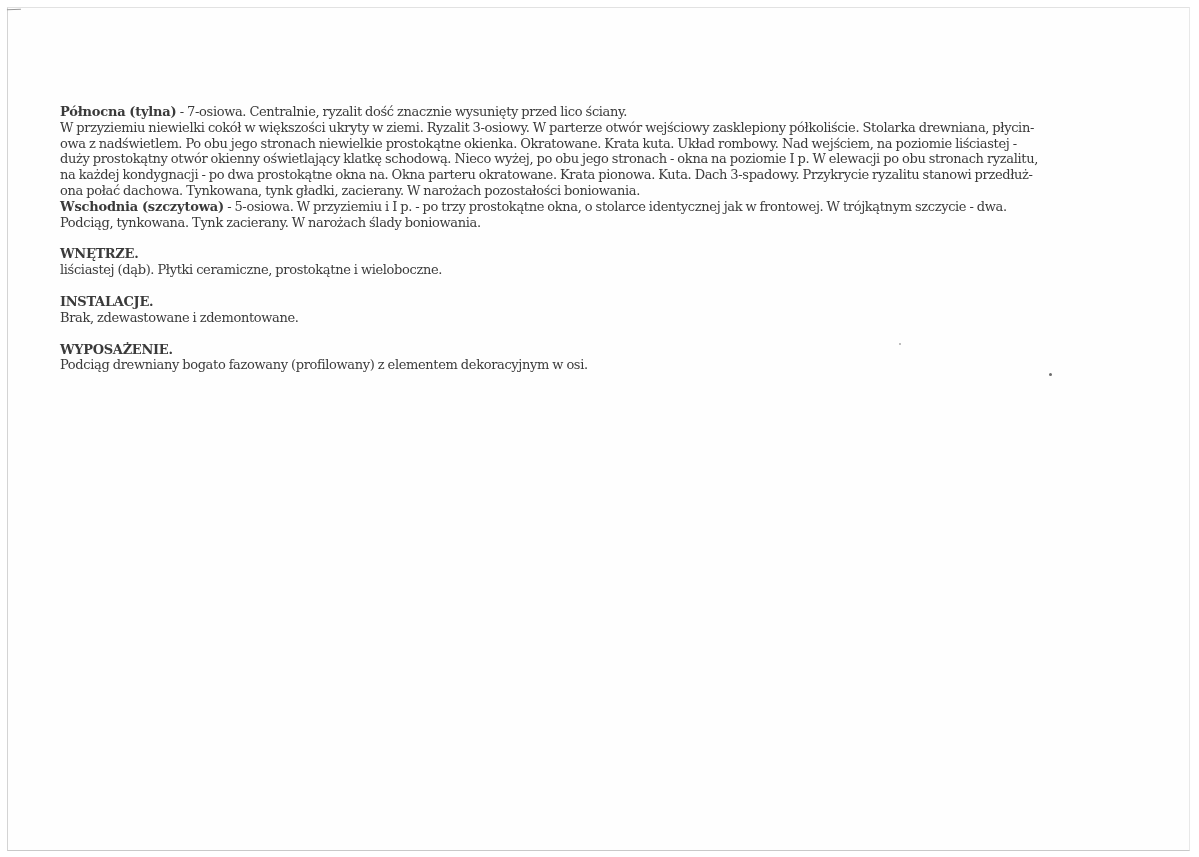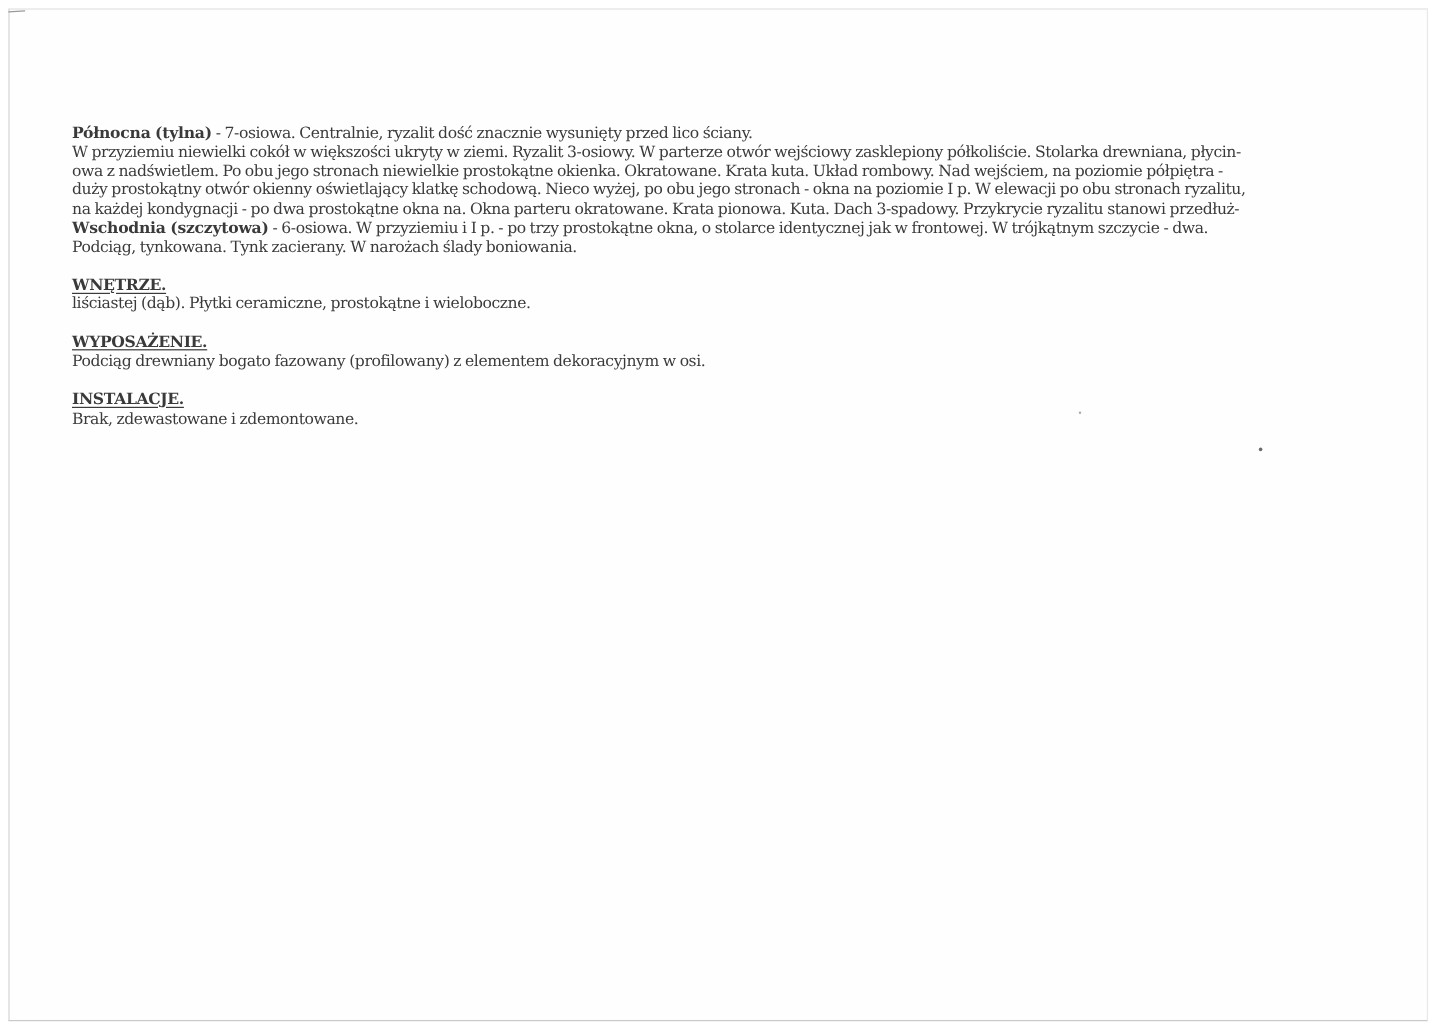--- a/index.html
+++ b/index.html
@@ -53,62 +53,62 @@
     }
     .strong {
       font-weight: bold;
       letter-spacing: -0.2px;
     }
     .section {
       margin-top: 16px;
     }
     .heading {
       font-weight: bold;
-      text-decoration: underline;
       text-underline-offset: 2px;
       letter-spacing: -0.3px;
     }
     .speck {
       position: absolute;
       border-radius: 50%;
       background: #6b6b6b;
     }
   </style>
 </head>
 <body>
 
 <div class="page-frame"></div>
 <div class="corner-mark"></div>
 
 <div class="content">
 
   <div>
     <div class="line"><span class="strong">Północna (tylna)</span><span> - 7-osiowa. Centralnie, ryzalit dość znacznie wysunięty przed lico ściany.</span></div>
     <div class="line">W przyziemiu niewielki cokół w większości ukryty w ziemi. Ryzalit 3-osiowy. W parterze otwór wejściowy zasklepiony półkoliście. Stolarka drewniana, płycin-</div>
-    <div class="line">owa z nadświetlem. Po obu jego stronach niewielkie prostokątne okienka. Okratowane. Krata kuta. Układ rombowy. Nad wejściem, na poziomie półpiętra -</div>
+    <div class="line">owa z nadświetlem. Po obu jego stronach niewielkie prostokątne okienka. Okratowane. Krata kuta. Układ rombowy. Nad wejściem, na poziomie liściastej -</div>
     <div class="line">duży prostokątny otwór okienny oświetlający klatkę schodową. Nieco wyżej, po obu jego stronach - okna na poziomie I p. W elewacji po obu stronach ryzalitu,</div>
     <div class="line">na każdej kondygnacji - po dwa prostokątne okna na. Okna parteru okratowane. Krata pionowa. Kuta. Dach 3-spadowy. Przykrycie ryzalitu stanowi przedłuż-</div>
+    <div class="line">ona połać dachowa. Tynkowana, tynk gładki, zacierany. W narożach pozostałości boniowania.</div>
   </div>
 
   <div>
-    <div class="line"><span class="strong">Wschodnia (szczytowa)</span><span> - 6-osiowa. W przyziemiu i I p. - po trzy prostokątne okna, o stolarce identycznej jak w frontowej. W trójkątnym szczycie - dwa.</span></div>
+    <div class="line"><span class="strong">Wschodnia (szczytowa)</span><span> - 5-osiowa. W przyziemiu i I p. - po trzy prostokątne okna, o stolarce identycznej jak w frontowej. W trójkątnym szczycie - dwa.</span></div>
     <div class="line">Podciąg, tynkowana. Tynk zacierany. W narożach ślady boniowania.</div>
   </div>
 
   <div class="section">
     <div class="line heading">WNĘTRZE.</div>
     <div class="line">liściastej (dąb). Płytki ceramiczne, prostokątne i wieloboczne.</div>
   </div>
 
   <div class="section">
-    <div class="line heading">WYPOSAŻENIE.</div>
-    <div class="line">Podciąg drewniany bogato fazowany (profilowany) z elementem dekoracyjnym w osi.</div>
+    <div class="line heading">INSTALACJE.</div>
+    <div class="line">Brak, zdewastowane i zdemontowane.</div>
   </div>
 
   <div class="section">
-    <div class="line heading">INSTALACJE.</div>
-    <div class="line">Brak, zdewastowane i zdemontowane.</div>
+    <div class="line heading">WYPOSAŻENIE.</div>
+    <div class="line">Podciąg drewniany bogato fazowany (profilowany) z elementem dekoracyjnym w osi.</div>
   </div>
 
 </div>
 
 <div class="speck" style="left:899px; top:343px; width:2px; height:2px; background:#aaa;"></div>
 <div class="speck" style="left:1049px; top:373px; width:3px; height:3px;"></div>
 
 </body></html>

